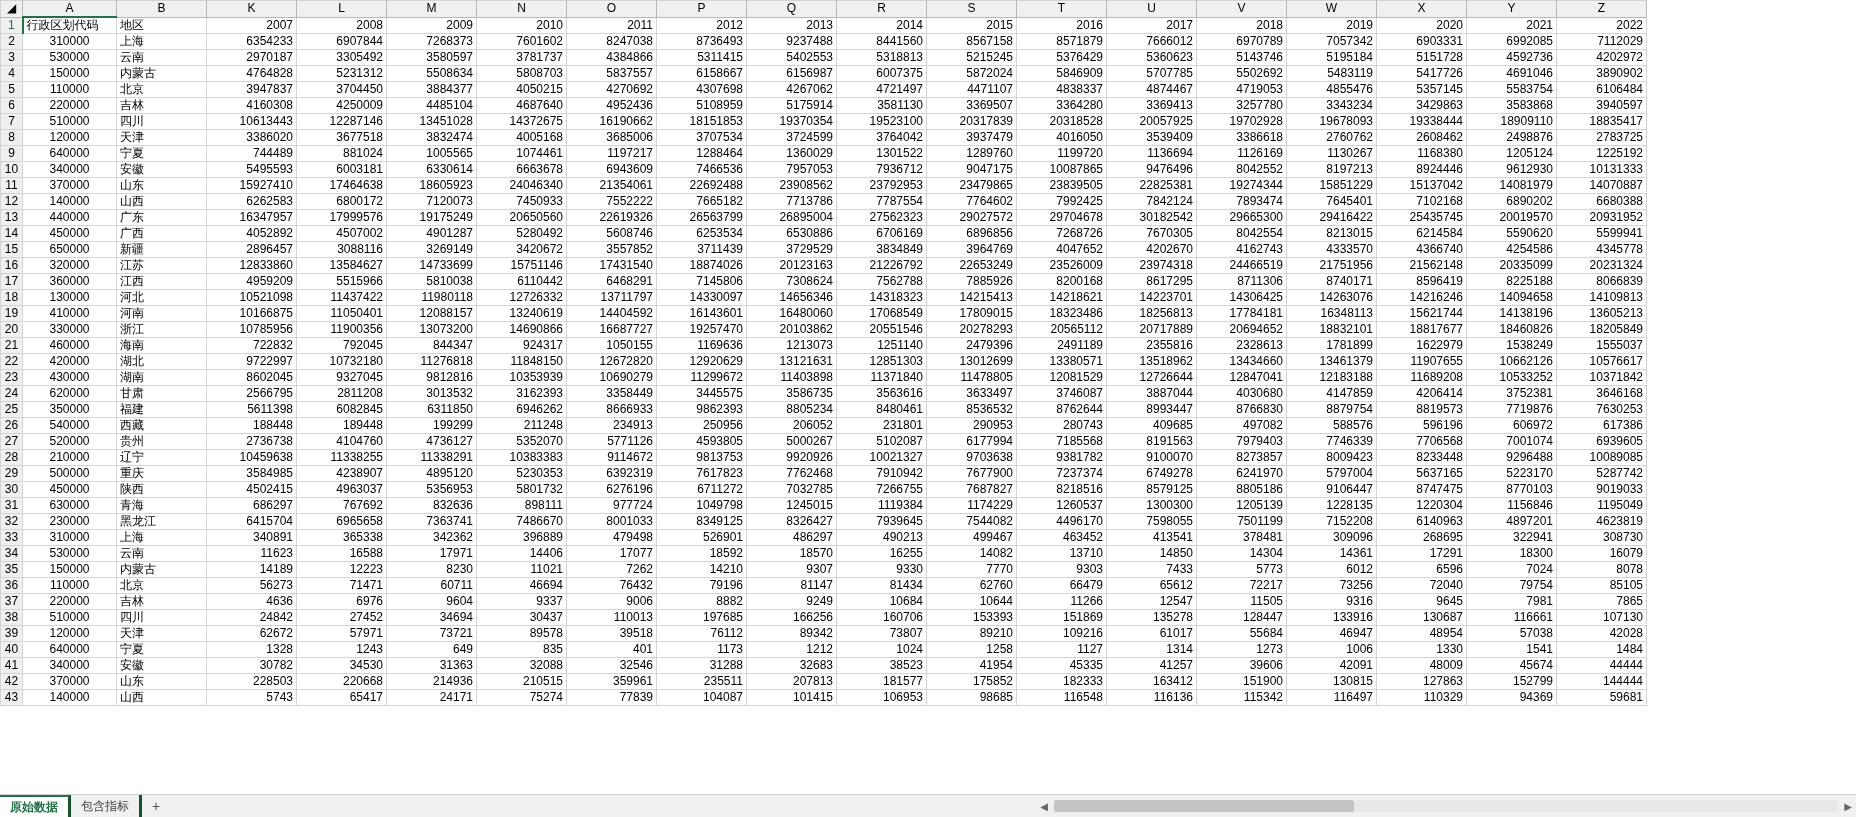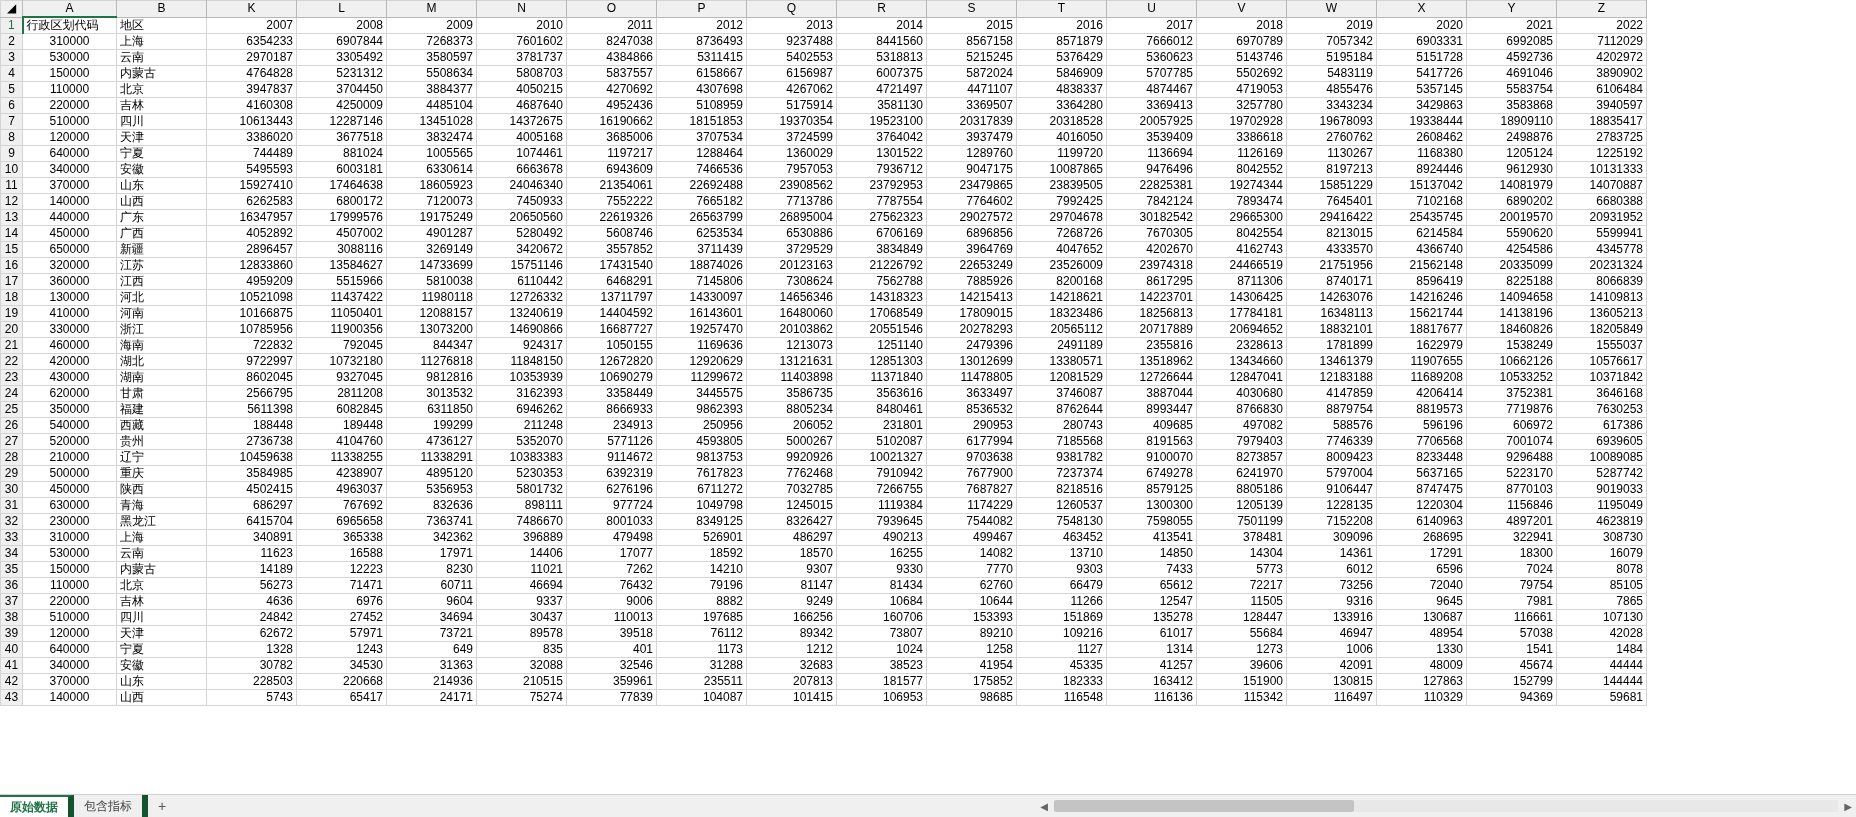--- a/index.html
+++ b/index.html
@@ -54,21 +54,21 @@
   col.c-data{width:90px;}
 
   
   .tabbar{
     height:22px;flex:0 0 22px;background:#f0f0f0;
     border-top:1px solid #d0d0d0;
     display:flex;align-items:stretch;position:relative;
   }
   .tab{
     padding:0 10px;display:flex;align-items:center;font-size:12px;
-    color:#444;border-right:6px solid #14532d;
+    color:#444;border-right:3px solid #14532d;
   }
   .tab.active{background:#ffffff;color:#217346;font-weight:bold;border-top:2px solid #217346;}
   .tab-add{padding:0 10px;display:flex;align-items:center;font-size:14px;color:#555;}
   .hscroll{
     position:absolute;right:0;top:0;height:22px;width:820px;
     display:flex;align-items:center;
   }
   .hscroll .arrow{width:16px;text-align:center;color:#666;font-size:10px;}
   .hscroll .track{flex:1;height:12px;background:#e8e8e8;border-radius:2px;position:relative;margin:0 2px;}
   .hscroll .thumb{position:absolute;left:0;top:0;height:12px;width:300px;background:#c4c4c4;border-radius:2px;}
@@ -783,21 +783,21 @@
             <td class="txt">黑龙江</td>
             <td class="num">6415704</td>
             <td class="num">6965658</td>
             <td class="num">7363741</td>
             <td class="num">7486670</td>
             <td class="num">8001033</td>
             <td class="num">8349125</td>
             <td class="num">8326427</td>
             <td class="num">7939645</td>
             <td class="num">7544082</td>
-            <td class="num">7548130</td>
+            <td class="num">4496170</td>
             <td class="num">7598055</td>
             <td class="num">7501199</td>
             <td class="num">7152208</td>
             <td class="num">6140963</td>
             <td class="num">4897201</td>
             <td class="num">4623819</td>
           </tr>
           <tr>
             <td class="rowhead">33</td>
             <td class="code">310000</td>

